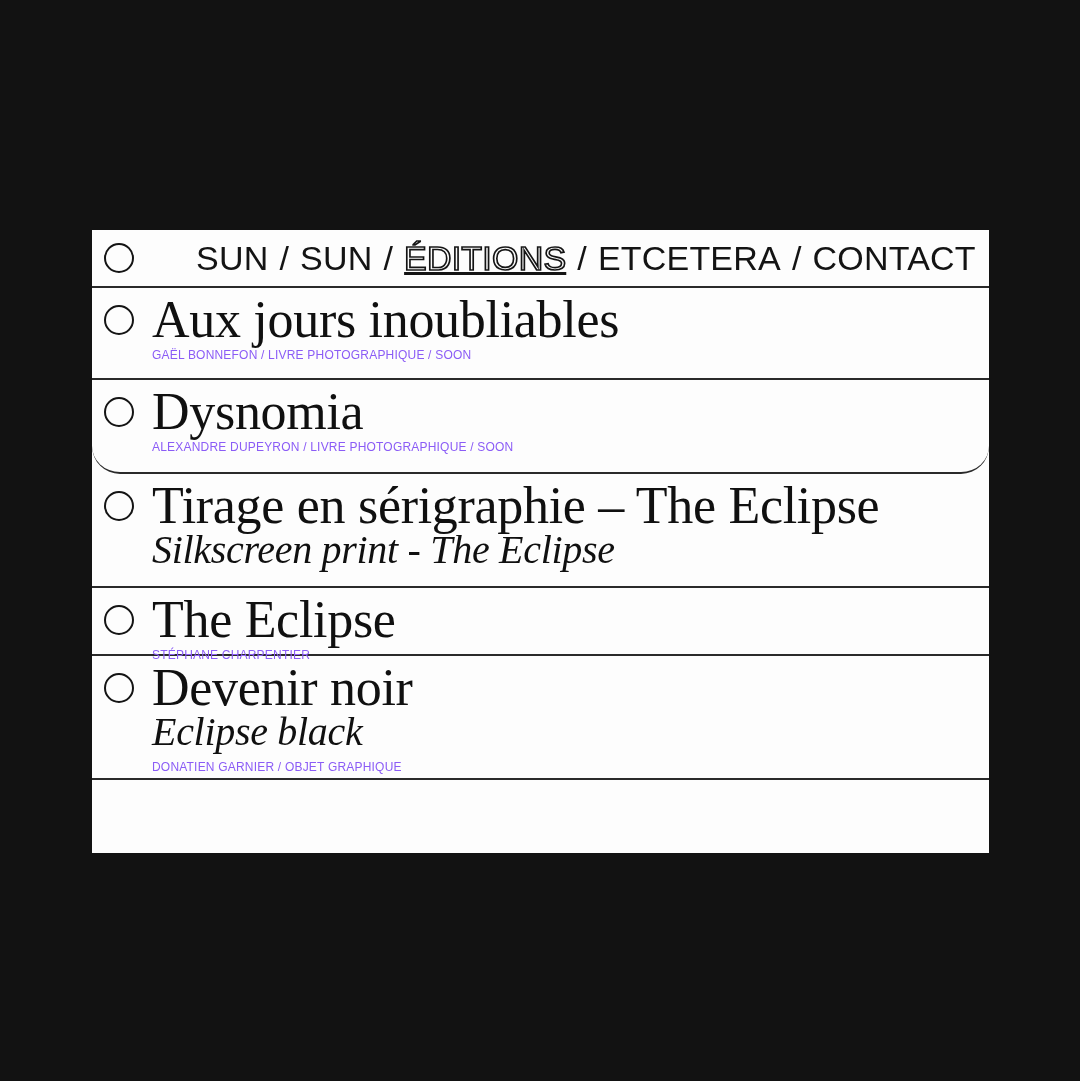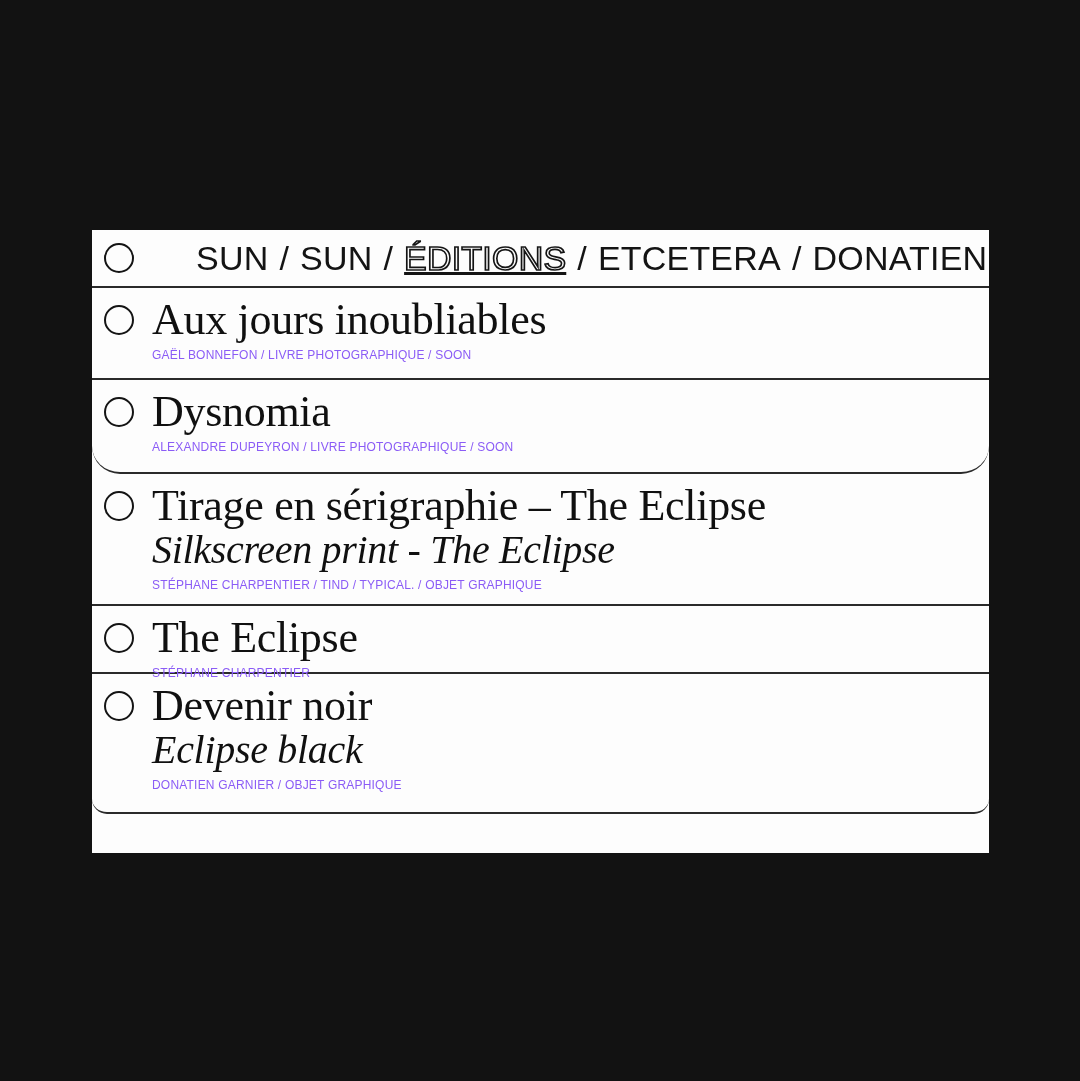--- a/index.html
+++ b/index.html
@@ -56,29 +56,29 @@
   .nav-item { color: #141414; text-decoration: none; cursor: pointer; }
   .nav-item.active {
     color: #fdfdfd;
     text-decoration: underline;
     -webkit-text-stroke: 1.7px #141414;
   }
   .nav-sep { margin: 0 11px; color: #141414; }
   
   .row-1 { height: 92px; }
   .row-2 { height: 94px; border-radius: 28px; }
-  .row-3 { height: 132px; }
+  .row-3 { height: 114px; }
   .row-4 { height: 68px; }
-  .row-5 { height: 140px; border-radius: 15px; }
+  .row-5 { height: 124px; }
   .row .circle { margin-top: 7px; }
   .row-text { display: block; }
   .edition-title {
     font-family: "Liberation Serif", "DejaVu Serif", serif;
     font-weight: 400;
-    font-size: 44px;
+    font-size: 52px;
     line-height: 44px;
     color: #101010;
     letter-spacing: -0.3px;
     white-space: nowrap;
   }
   .edition-subtitle {
     font-family: "Liberation Serif", "DejaVu Serif", serif;
     font-style: italic;
     font-weight: 400;
     font-size: 40px;
@@ -106,21 +106,21 @@
     <span class="circle"></span>
     <nav class="nav-links">
       <a class="nav-item">SUN</a>
       <span class="nav-sep">/</span>
       <a class="nav-item">SUN</a>
       <span class="nav-sep">/</span>
       <a class="nav-item active">ÉDITIONS</a>
       <span class="nav-sep">/</span>
       <a class="nav-item">ETCETERA</a>
       <span class="nav-sep">/</span>
-      <a class="nav-item">DONATIEN</a>
+      <a class="nav-item">CONTACT</a>
     </nav>
   </div>
 
   <div class="row row-1">
     <span class="circle"></span>
     <div class="row-text">
       <h2 class="edition-title">Aux jours inoubliables</h2>
       <div class="edition-caption">GAËL BONNEFON / LIVRE PHOTOGRAPHIQUE / SOON</div>
     </div>
   </div>
@@ -131,21 +131,20 @@
       <h2 class="edition-title">Dysnomia</h2>
       <div class="edition-caption">ALEXANDRE DUPEYRON / LIVRE PHOTOGRAPHIQUE / SOON</div>
     </div>
   </div>
 
   <div class="row row-3">
     <span class="circle"></span>
     <div class="row-text">
       <h2 class="edition-title">Tirage en sérigraphie – The Eclipse</h2>
       <div class="edition-subtitle">Silkscreen print - The Eclipse</div>
-      <div class="edition-caption">STÉPHANE CHARPENTIER / TIND / TYPICAL. / OBJET GRAPHIQUE</div>
     </div>
   </div>
 
   <div class="row row-4">
     <span class="circle"></span>
     <div class="row-text">
       <h2 class="edition-title">The Eclipse</h2>
       <div class="edition-caption">STÉPHANE CHARPENTIER</div>
     </div>
   </div>

